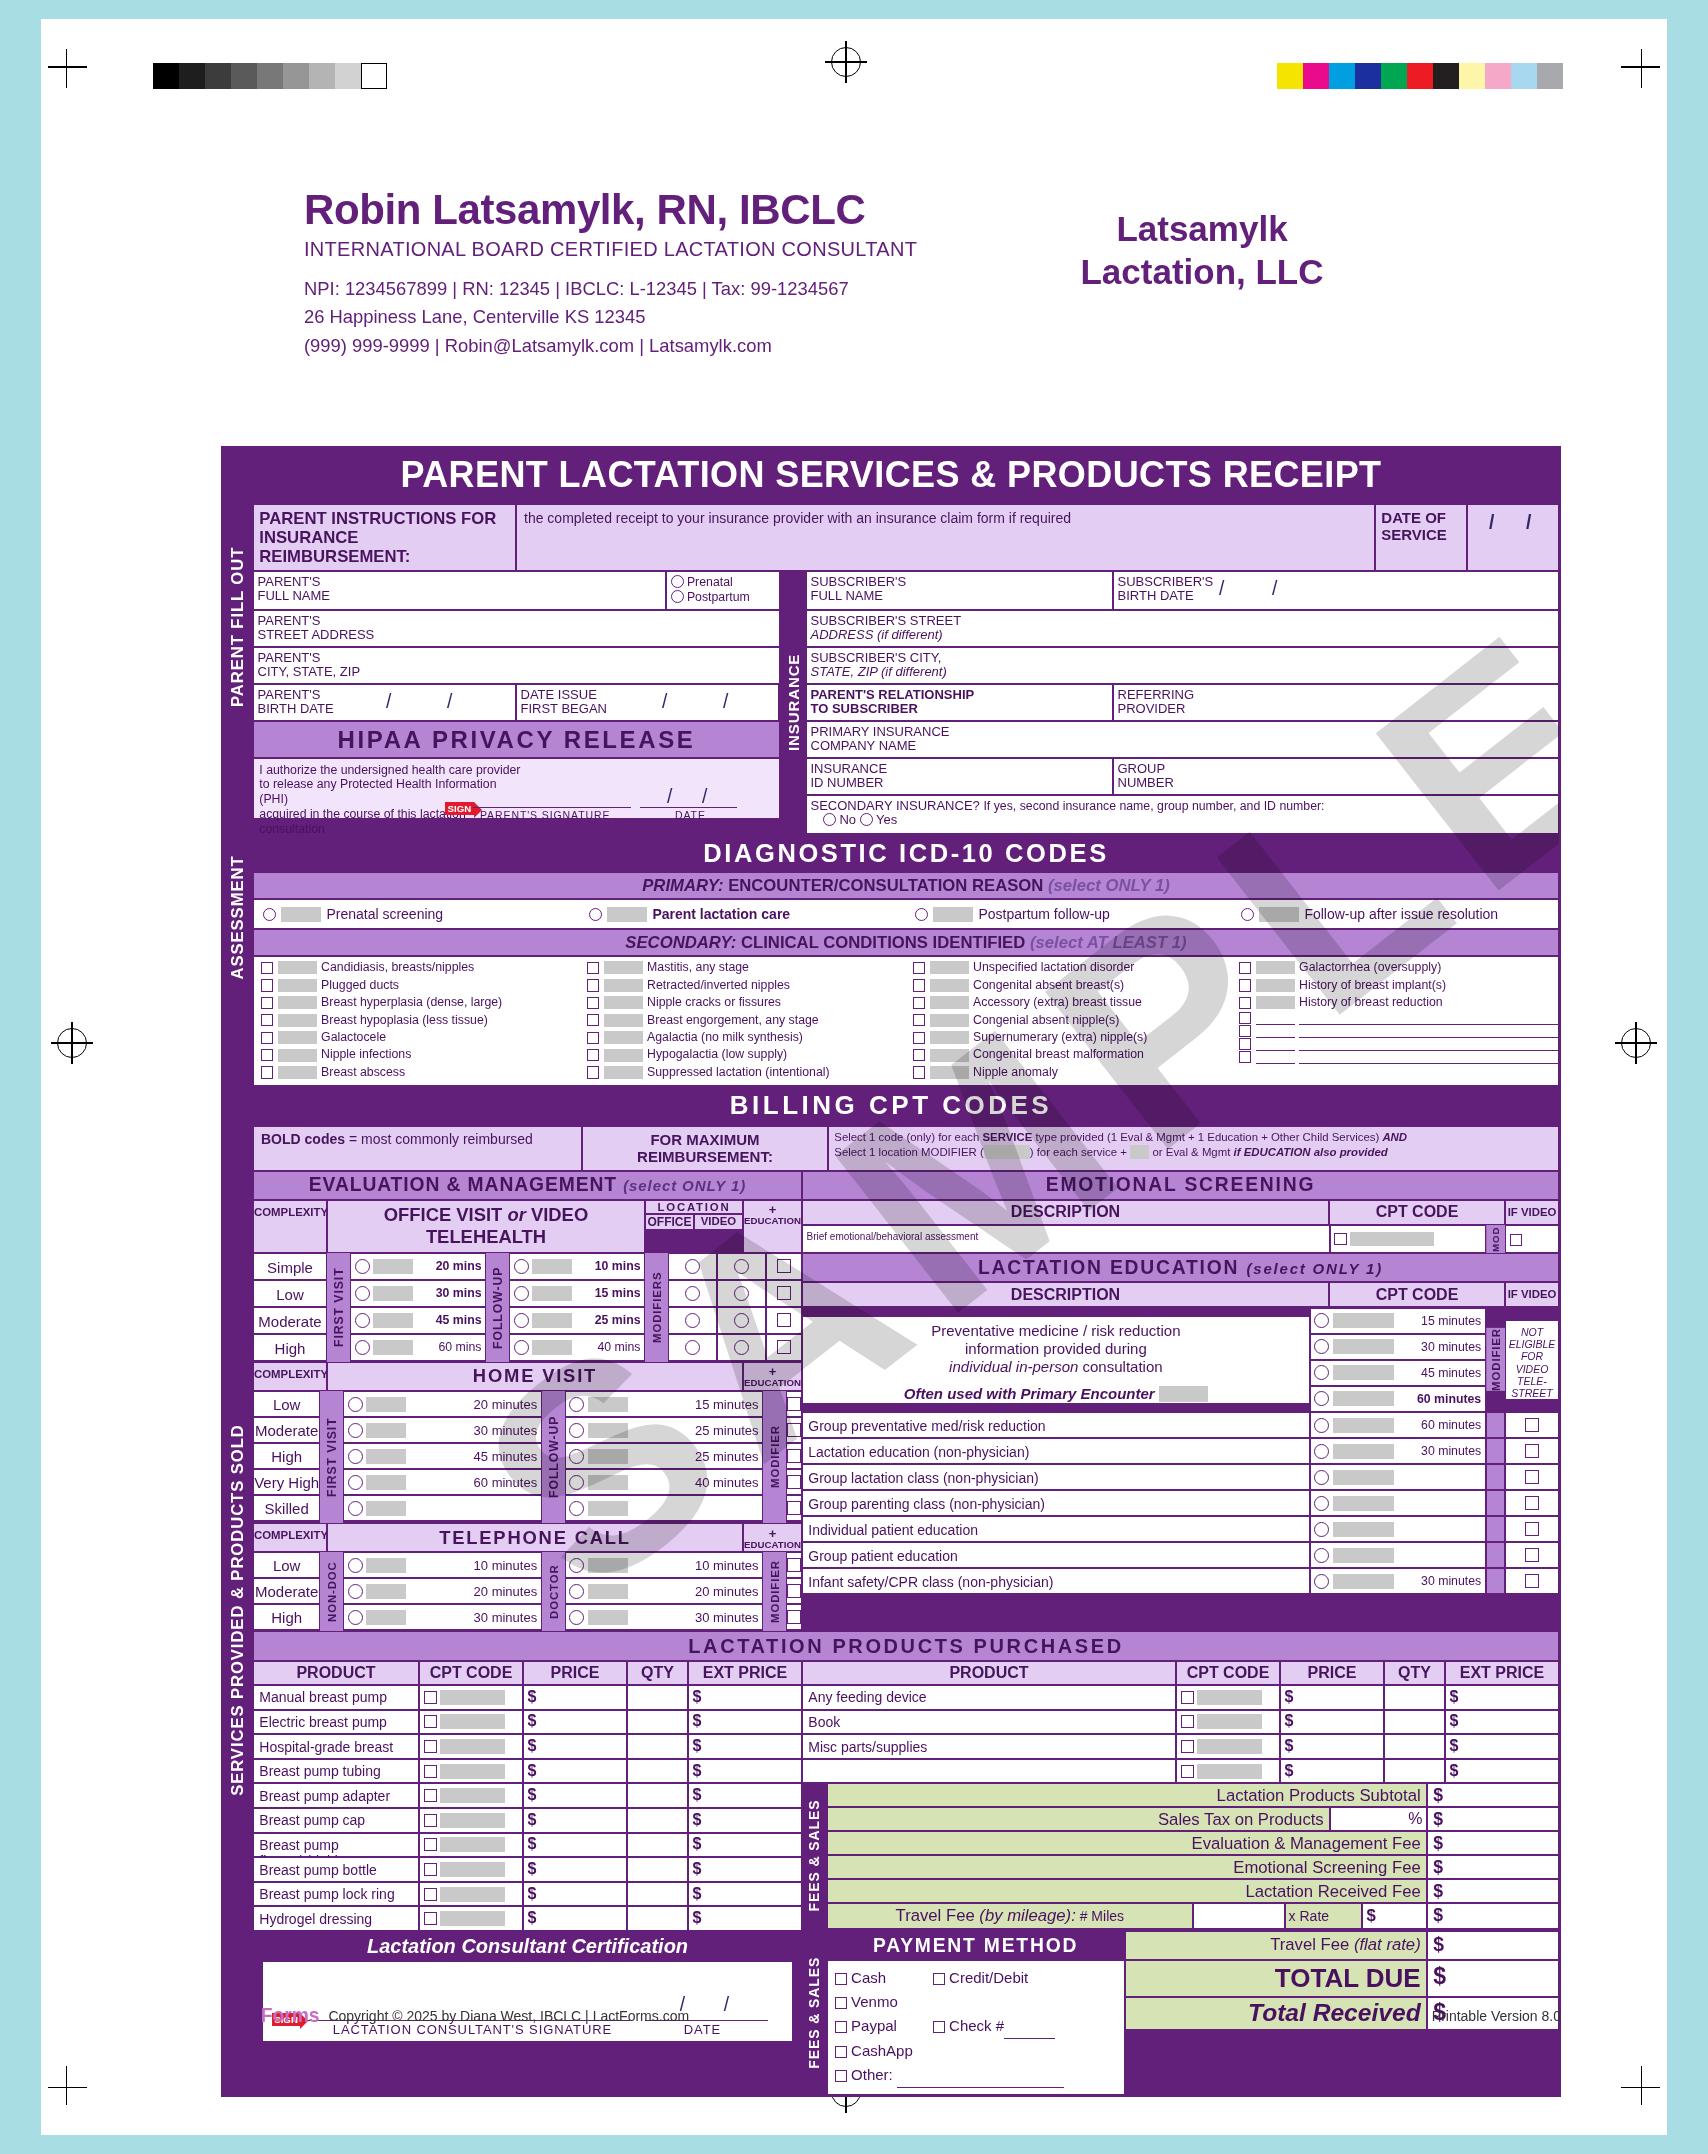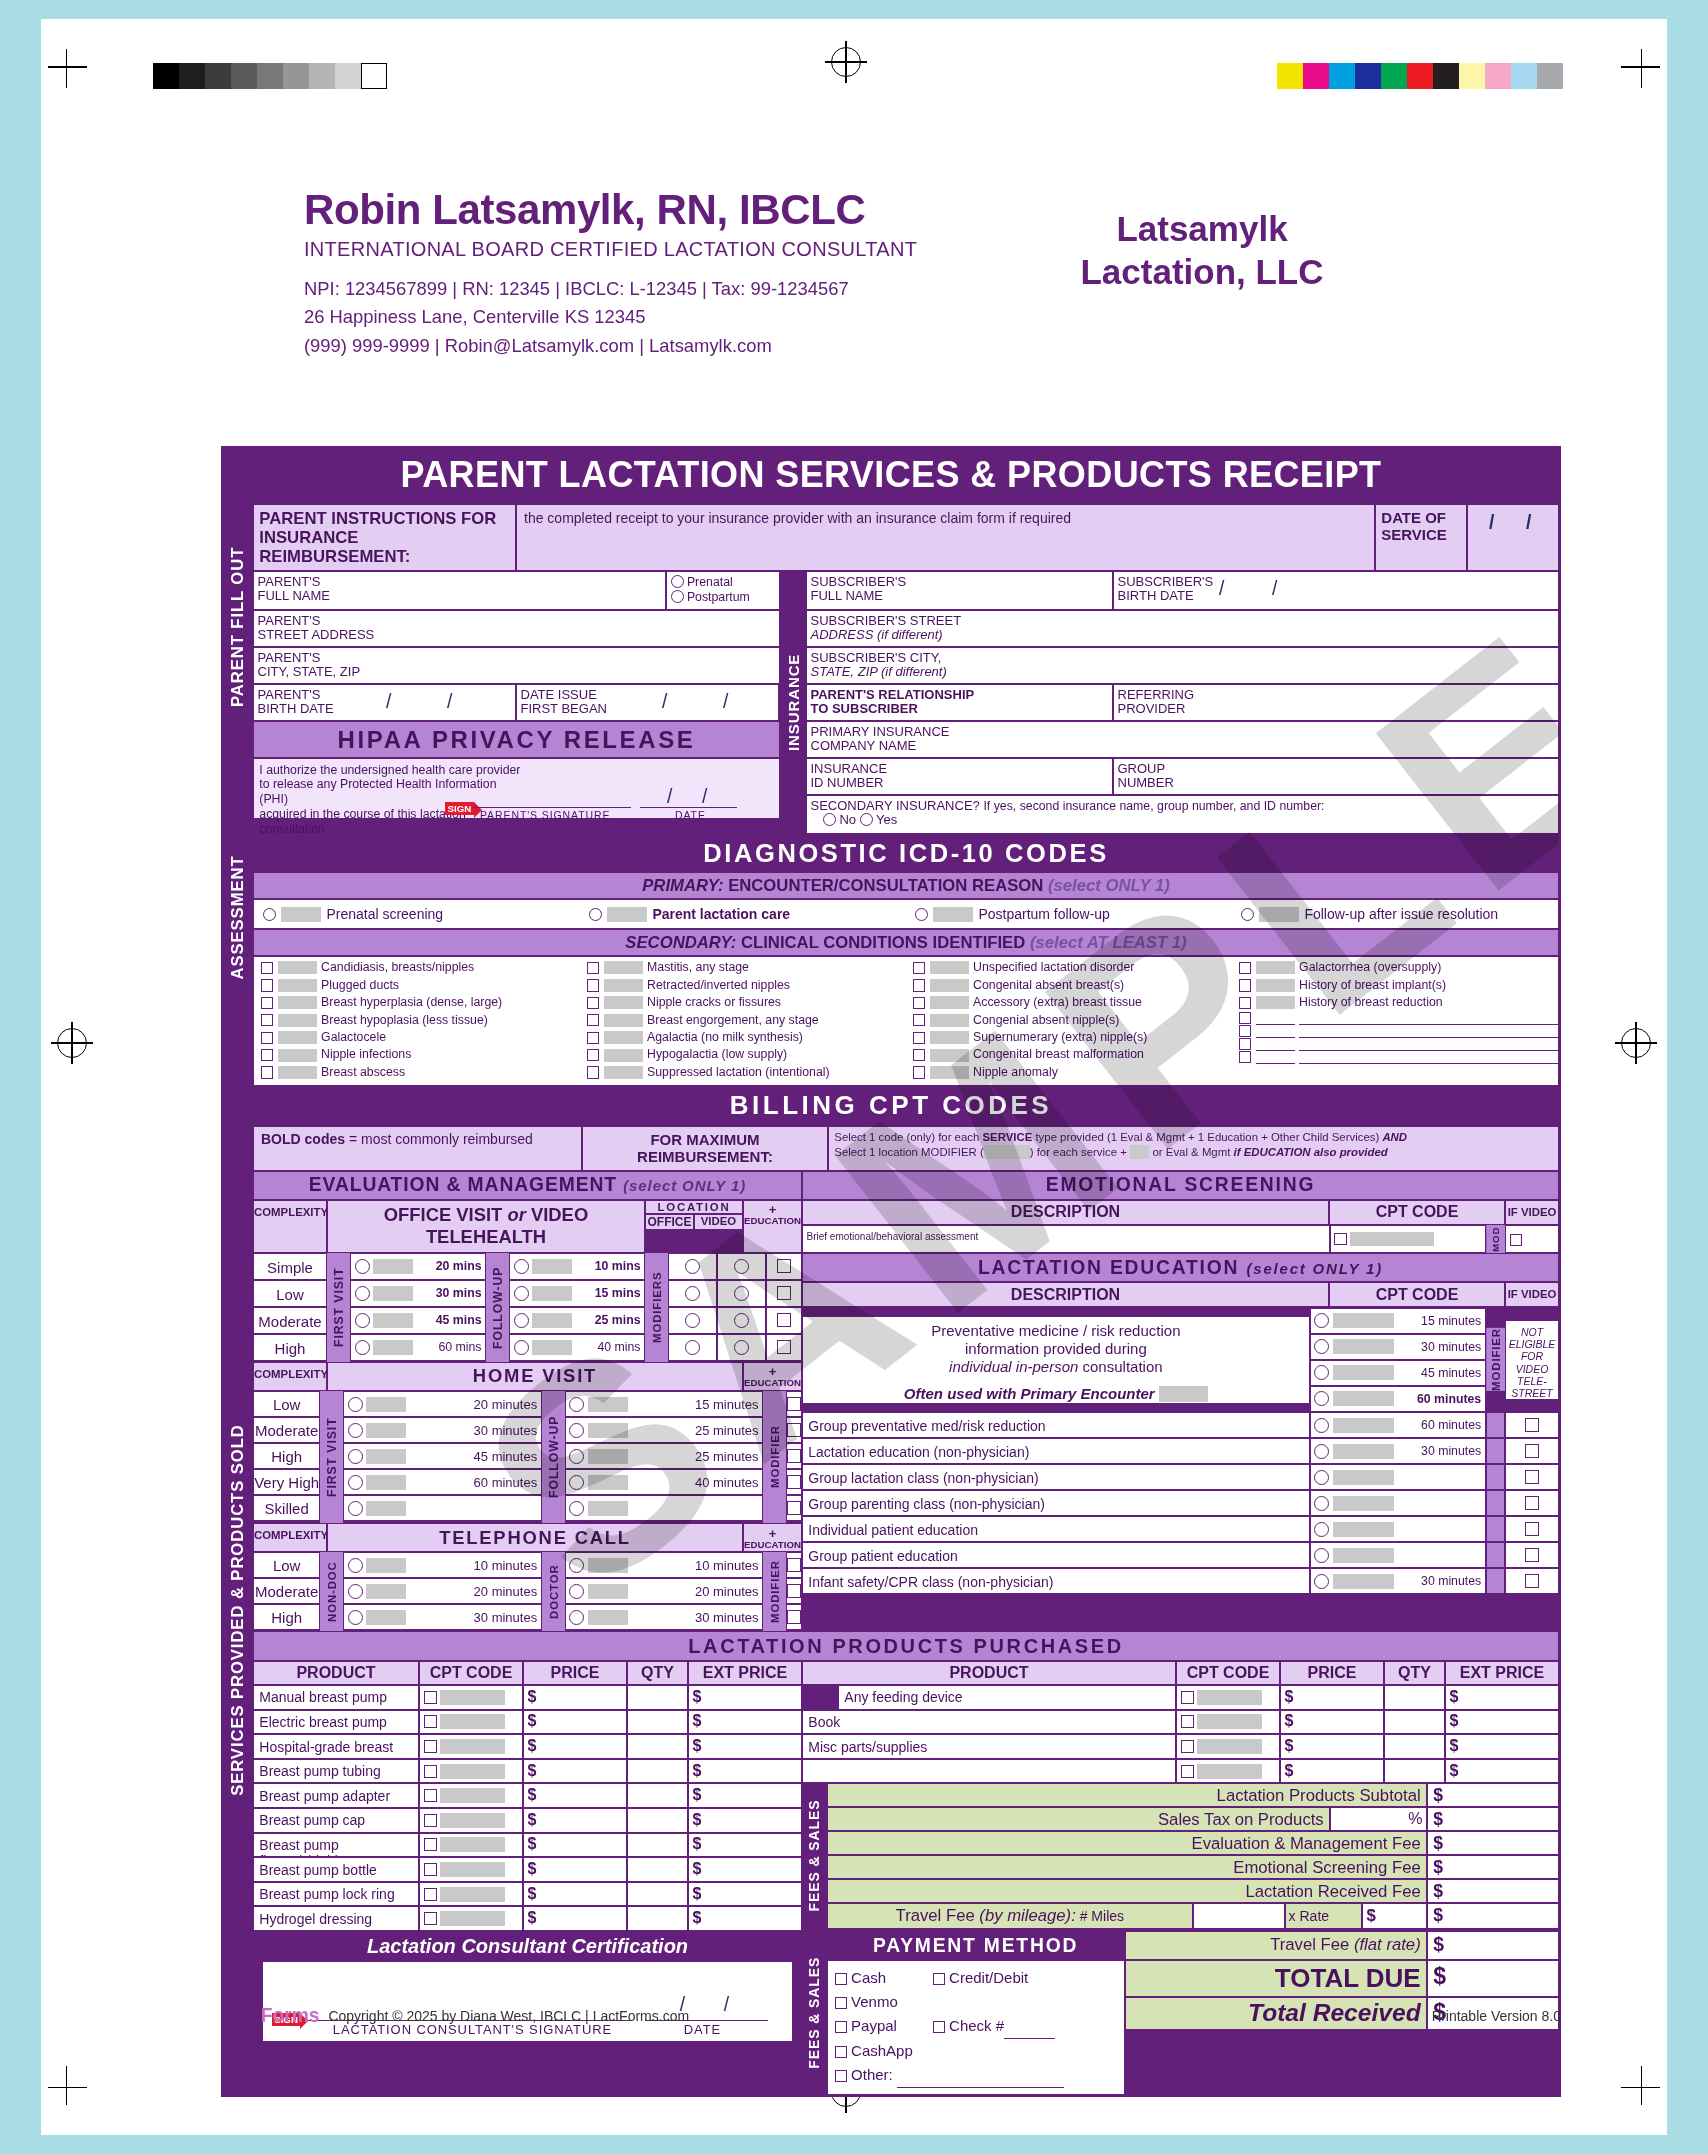--- a/index.html
+++ b/index.html
@@ -1035,21 +1035,21 @@
           <div style="flex:1;">
             <div class="row" id="prod-head-right">
                 <div class="cell band-lite" style="flex:1;font-size:16px;padding:1.8px 0;">PRODUCT</div>
                 <div class="cell band-lite" style="width:104px;font-size:16px;padding:1.8px 0;">CPT CODE</div>
                 <div class="cell band-lite" style="width:104px;font-size:16px;padding:1.8px 0;">PRICE</div>
                 <div class="cell band-lite" style="width:61px;font-size:16px;padding:1.8px 0;">QTY</div>
                 <div class="cell band-lite" style="width:114px;font-size:16px;padding:1.8px 0;">EXT PRICE</div>
               </div>
             <div id="prod-right">
                 <div class="row" style="height:24.6px;">
-                  <div class="cell" style="flex:1;font-size:14px;padding:3.5px 5.3px;margin-left:36px;">Any feeding device</div>
+                  <div class="cell" style="flex:1;font-size:14px;padding:3.5px 5.3px;">Any feeding device</div>
                   <div class="cell" style="width:104px;display:flex;align-items:center;padding:0 3.5px;gap:3.5px;">
                     <span class="chk" style="width:13px;height:13px;"></span>
                     <span class="shade" style="display:inline-block;width:65px;height:15px;"></span>
                   </div>
                   <div class="cell" style="width:104px;font-size:16px;font-weight:bold;padding:1.8px 3.5px;">$</div>
                   <div class="cell" style="width:61px;"></div>
                   <div class="cell" style="width:114px;font-size:16px;font-weight:bold;padding:1.8px 3.5px;">$</div>
                 </div>
                 <div class="row" style="height:24.6px;">
                   <div class="cell" style="flex:1;font-size:14px;padding:3.5px 5.3px;">Book</div>

